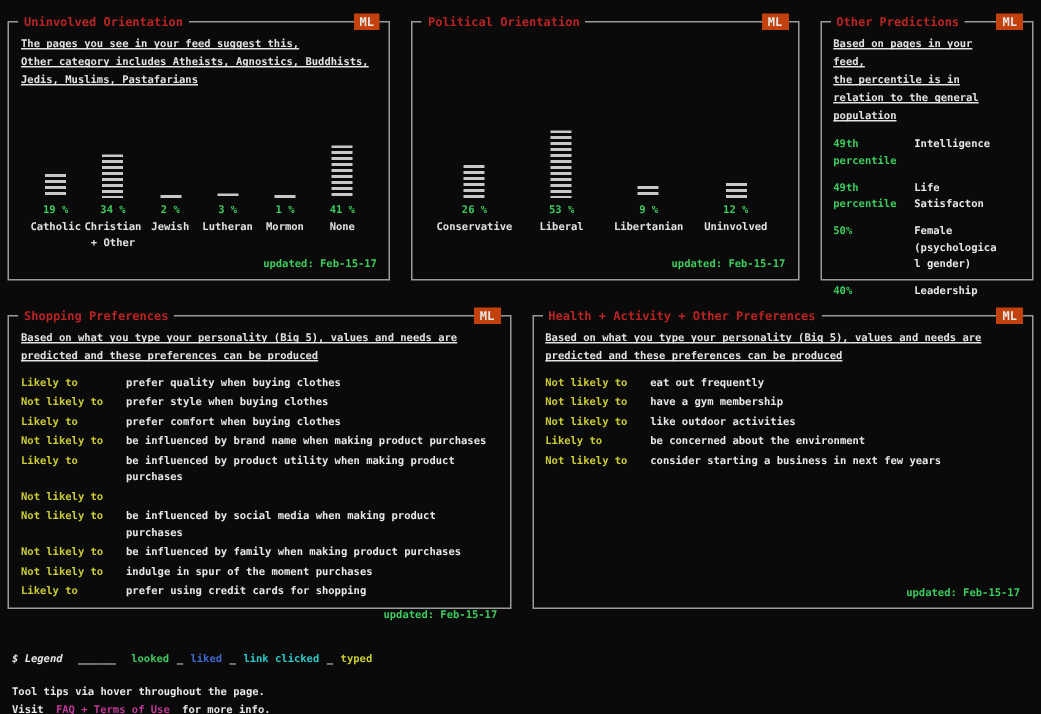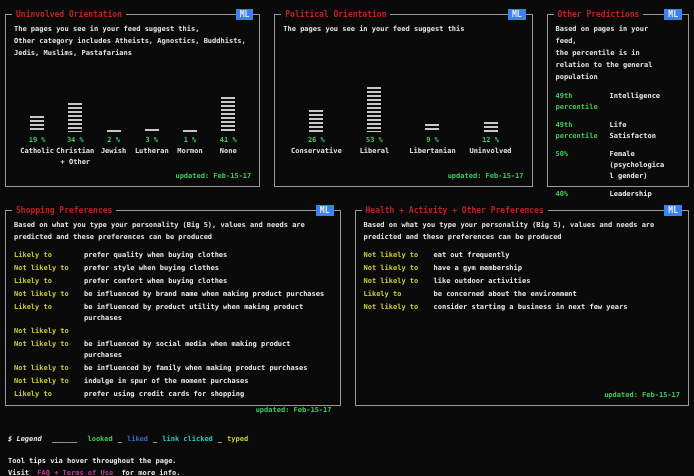--- a/index.html
+++ b/index.html
@@ -25,24 +25,24 @@
     display:flex;
     flex-direction:column;
   }
   .panel-title {
     position:absolute; top:-6px; left:6px;
     background:#0a0a0a; padding:0 4px;
     color:#bb2424; font-size:8px; line-height:11px;
   }
   .panel-badge {
     position:absolute; top:-6px; right:6px;
-    background:#3b82f6; padding:0 4px;
+    background:#c2410c; padding:0 4px;
     color:#e8e8e8; font-size:8px; line-height:11px;
   }
-  .panel-desc { white-space:pre-line; color:#e2e2e2; }
+  .panel-desc { white-space:pre-line; color:#e2e2e2;text-decoration:underline; }
   .updated { color:#3dcc5e; text-align:right; margin-top:auto; padding-top:2px; }
 
   
   .panel-religious { width:262px; height:173px; }
   .panel-political { width:265px; height:173px; }
   .panel-other     { width:146px; height:173px; }
 
   .chart { flex:1; display:flex; align-items:flex-end; justify-content:space-around; padding:0 4px; }
   .bar-col { display:flex; flex-direction:column; align-items:center; justify-content:flex-end; flex:1; min-width:0; }
   .bar {
@@ -117,21 +117,20 @@
           <div class="bar-value">41 %</div>
           <div class="bar-label">None</div>
         </div>
       </div>
     <div class="updated">updated: Feb-15-17</div>
   </div>
 
   <div class="panel panel-political">
     <span class="panel-title">Political Orientation</span>
     <span class="panel-badge">ML</span>
-    <div class="panel-desc">The pages you see in your feed suggest this</div>
     <div class="chart">
         <div class="bar-col">
           <div class="bar" style="height: 22px;"></div>
           <div class="bar-value">26 %</div>
           <div class="bar-label">Conservative</div>
         </div>
         <div class="bar-col">
           <div class="bar" style="height: 45px;"></div>
           <div class="bar-value">53 %</div>
           <div class="bar-label">Liberal</div>

